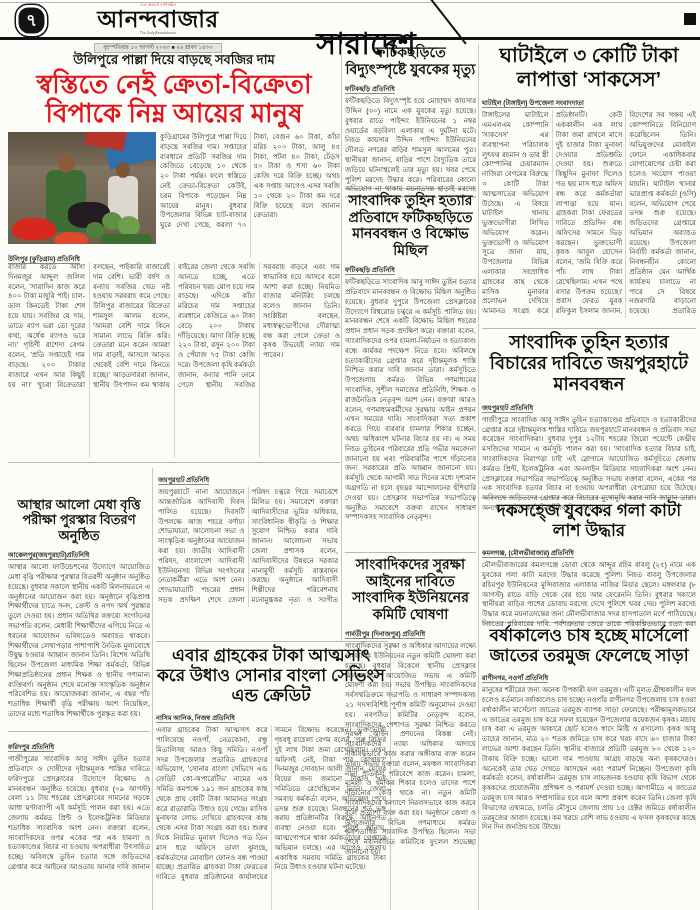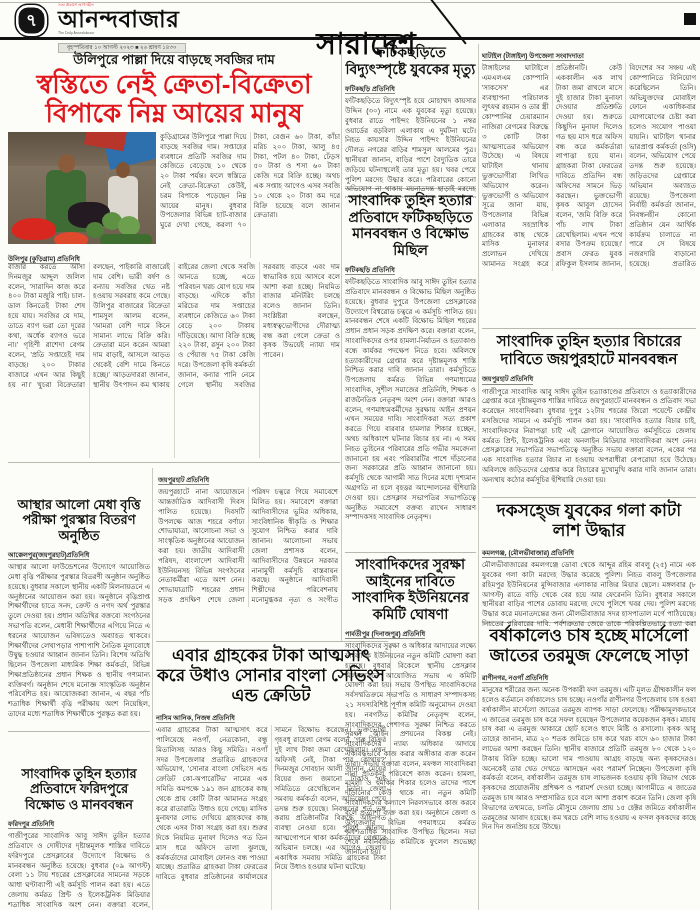--- a/index.html
+++ b/index.html
@@ -4,38 +4,38 @@
 <style>
   html,body{margin:0;padding:0;background:#888;}
   #page{position:relative;width:700px;height:910px;background:#fcfcf8;overflow:hidden;
         font-family:"Liberation Sans",sans-serif;color:#1c1c1c;margin:0 auto;}
   .abs{position:absolute;}
   
   .top-rule{left:0;top:2px;width:700px;height:1px;background:#b9b9b2;}
   .badge{left:16px;top:5px;width:31px;height:31px;background:#141414;border-radius:38% 42% 40% 42%;
          box-shadow:inset 0 0 0 2.5px #fff, 0 0 0 1.5px #141414;display:flex;align-items:center;justify-content:center;}
   .badge span{color:#fff;font-size:17px;font-weight:bold;line-height:1;}
-  .nameplate{left:58px;top:3px;width:200px;}
+  .nameplate{left:58px;top:3px;width:200px;text-align:center;}
   .np-slogan{color:#d01217;font-size:4px;line-height:1;}
   .np-title{font-size:23px;font-weight:800;letter-spacing:.5px;color:#0d0d0d;line-height:1.05;}
   .np-sub{font-size:3.5px;color:#666;line-height:1.2;}
   .np-date{display:inline-block;margin-top:2px;background:#e5e5df;border:1px solid #b3b3aa;
            font-size:5.5px;color:#333;padding:1.5px 8px;line-height:1;}
   .section-title{left:286px;top:20px;width:160px;text-align:center;font-size:30px;font-weight:800;color:#0a0a0a;}
   .diag{left:447px;top:-8px;width:2px;height:58px;background:#111;transform:rotate(-38deg);}
   .corner-sq{left:684px;top:13px;width:12px;height:12px;background:#111;}
   .header-bar{left:0;top:37px;width:700px;height:3px;background:#111;}
   
   .vrule{width:1px;background:#c9c9c0;}
   .hrule{height:1px;background:#b9b9b0;}
   
   .kicker{font-size:13px;font-weight:bold;text-align:center;color:#111;line-height:1.2;}
   .lead-headline{font-size:26px;font-weight:800;color:#e0161c;text-align:center;line-height:1.12;margin-top:2px;}
   .headline{font-weight:800;color:#0d0d0d;text-align:center;line-height:1.18;}
-  .h-20{font-size:20px;} .h-17{font-size:17px;} .h-15{font-size:15px;} .h-13{font-size:13px;margin-top:31px;} .h-12{font-size:14px;}
+  .h-20{font-size:20px;} .h-17{font-size:17px;} .h-15{font-size:18px;} .h-13{font-size:13px;margin-top:31px;} .h-12{font-size:14px;}
   .byline{display:inline-block;font-size:6.5px;font-weight:bold;color:#222;
           border-bottom:1px solid #8a8a82;padding-bottom:1px;margin:3px 0 2px 0;line-height:1.1;}
   .body{font-size:7px;line-height:1.4;text-align:justify;color:#262626;overflow:hidden;}
   .cols2{column-count:2;column-gap:7px;column-rule:1px solid #d6d6cd;}
   .cols3{column-count:3;column-gap:7px;column-rule:1px solid #d6d6cd;}
   .cols4{column-count:4;column-gap:8px;column-rule:1px solid #d6d6cd;}
   
   .photo{width:148px;height:112px;position:relative;overflow:hidden;background:linear-gradient(180deg,#8d7f6c 0%,#7c6e5c 45%,#6d5f4e 100%);}
   .photo .tarp{position:absolute;right:-18px;top:-14px;width:70px;height:44px;background:#2e6fae;transform:rotate(-14deg);}
   .photo .tarp2{position:absolute;right:30px;top:-10px;width:40px;height:26px;background:#b8352c;transform:rotate(10deg);}
@@ -115,21 +115,20 @@
   <div class="abs body cols2" style="left:160px;top:132px;width:180px;height:126px;">কুড়িগ্রামের উলিপুরে পাল্লা দিয়ে বাড়ছে সবজির দাম। সপ্তাহের ব্যবধানে প্রতিটি সবজির দাম কেজিতে বেড়েছে ১০ থেকে ২০ টাকা পর্যন্ত। ফলে স্বস্তিতে নেই ক্রেতা-বিক্রেতা কেউই, চরম বিপাকে পড়েছেন নিম্ন আয়ের মানুষ। বুধবার উপজেলার বিভিন্ন হাট-বাজার ঘুরে দেখা গেছে, করলা ৭০ টাকা, বেগুন ৬০ টাকা, কাঁচা মরিচ ২০০ টাকা, আলু ৪৫ টাকা, পটল ৪০ টাকা, ঢেঁড়স ৫০ টাকা ও শসা ৬০ টাকা কেজি দরে বিক্রি হচ্ছে। অথচ এক সপ্তাহ আগেও এসব সবজি ১০ থেকে ২০ টাকা কম দরে বিক্রি হয়েছে বলে জানান ক্রেতারা।</div>
   <div class="abs body cols4" style="left:8px;top:262px;width:332px;height:196px;">বাজার করতে আসা দিনমজুর আব্দুল জলিল বলেন, 'সারাদিন কাজ করে ৪০০ টাকা মজুরি পাই। চাল-ডাল কিনতেই টাকা শেষ হয়ে যায়। সবজির যে দাম, তাতে ব্যাগ ভরা তো দূরের কথা, অর্ধেক ব্যাগও ভরে না।' গৃহিণী রাশেদা বেগম বলেন, 'প্রতি সপ্তাহেই দাম বাড়ছে। ২০০ টাকার বাজারে এখন আর কিছুই হয় না।' খুচরা বিক্রেতারা বলছেন, পাইকারি বাজারেই দাম বেশি। ভারী বর্ষণ ও বন্যায় সবজির খেত নষ্ট হওয়ায় সরবরাহ কমে গেছে। উলিপুর বাজারের বিক্রেতা শামসুল আলম বলেন, 'আমরা বেশি দামে কিনে সামান্য লাভে বিক্রি করি। ক্রেতারা মনে করেন আমরা দাম বাড়াই, আসলে আড়ত থেকেই বেশি দামে কিনতে হচ্ছে।' আড়তদাররা জানান, স্থানীয় উৎপাদন কম থাকায় বাইরের জেলা থেকে সবজি আনতে হচ্ছে, এতে পরিবহন খরচ যোগ হয়ে দাম বাড়ছে। এদিকে কাঁচা মরিচের দাম সপ্তাহের ব্যবধানে কেজিতে ৬০ টাকা বেড়ে ২০০ টাকায় দাঁড়িয়েছে। আদা বিক্রি হচ্ছে ২২০ টাকা, রসুন ২০০ টাকা ও পেঁয়াজ ৭৫ টাকা কেজি দরে। উপজেলা কৃষি কর্মকর্তা জানান, বন্যার পানি নেমে গেলে স্থানীয় সবজির সরবরাহ বাড়বে এবং দাম স্বাভাবিক হয়ে আসবে বলে আশা করা হচ্ছে। নিয়মিত বাজার মনিটরিং চলছে বলেও জানান তিনি। সংশ্লিষ্টরা বলছেন, মধ্যস্বত্বভোগীদের দৌরাত্ম্য বন্ধ করা গেলে ক্রেতা ও কৃষক উভয়েই ন্যায্য দাম পাবেন।</div>
 
   <div class="abs" style="left:8px;top:466px;width:142px;">
     <div class="headline h-13">আস্থার আলো মেধা বৃত্তি পরীক্ষা পুরস্কার বিতরণ অনুষ্ঠিত</div>
     <div style="text-align:left;"><span class="byline">আক্কেলপুর(জয়পুরহাট)প্রতিনিধি</span></div>
     <div class="body" style="height:198px;">আস্থার আলো ফাউন্ডেশনের উদ্যোগে আয়োজিত মেধা বৃত্তি পরীক্ষার পুরস্কার বিতরণী অনুষ্ঠান অনুষ্ঠিত হয়েছে। বুধবার সকালে স্থানীয় একটি মিলনায়তনে এ অনুষ্ঠানের আয়োজন করা হয়। অনুষ্ঠানে বৃত্তিপ্রাপ্ত শিক্ষার্থীদের হাতে সনদ, ক্রেস্ট ও নগদ অর্থ পুরস্কার তুলে দেওয়া হয়। প্রধান অতিথির বক্তব্যে সংগঠনের সভাপতি বলেন, মেধাবী শিক্ষার্থীদের এগিয়ে নিতে এ ধরনের আয়োজন ভবিষ্যতেও অব্যাহত থাকবে। শিক্ষার্থীদের লেখাপড়ার পাশাপাশি নৈতিক মূল্যবোধে উদ্বুদ্ধ হওয়ার আহ্বান জানান তিনি। বিশেষ অতিথি ছিলেন উপজেলা মাধ্যমিক শিক্ষা কর্মকর্তা, বিভিন্ন শিক্ষাপ্রতিষ্ঠানের প্রধান শিক্ষক ও স্থানীয় গণ্যমান্য ব্যক্তিবর্গ। অনুষ্ঠান শেষে মনোজ্ঞ সাংস্কৃতিক অনুষ্ঠান পরিবেশিত হয়। আয়োজকরা জানান, এ বছর পাঁচ শতাধিক শিক্ষার্থী বৃত্তি পরীক্ষায় অংশ নিয়েছিল, তাদের মধ্যে শতাধিক শিক্ষার্থীকে পুরস্কৃত করা হয়।</div>
   </div>
 
   <div class="abs" style="left:8px;top:735px;width:142px;">
-    <div class="headline h-13">সাংবাদিক তুহিন হত্যার প্রতিবাদে ফরিদপুরে বিক্ষোভ ও মানববন্ধন</div>
     <div style="text-align:left;"><span class="byline">ফরিদপুর প্রতিনিধি</span></div>
     <div class="body" style="height:118px;">গাজীপুরের সাংবাদিক আবু সাঈদ তুহিন হত্যার প্রতিবাদে ও দোষীদের দৃষ্টান্তমূলক শাস্তির দাবিতে ফরিদপুরে প্রেসক্লাবের উদ্যোগে বিক্ষোভ ও মানববন্ধন অনুষ্ঠিত হয়েছে। বুধবার (০৯ আগস্ট) বেলা ১১ টায় শহরের প্রেসক্লাবের সামনের সড়কে আধা ঘণ্টাব্যাপী এই কর্মসূচি পালন করা হয়। এতে জেলায় কর্মরত প্রিন্ট ও ইলেকট্রনিক মিডিয়ার শতাধিক সাংবাদিক অংশ নেন। বক্তারা বলেন, সাংবাদিকদের ওপর একের পর এক হামলা ও হত্যাকাণ্ডের বিচার না হওয়ায় অপরাধীরা উৎসাহিত হচ্ছে। অবিলম্বে তুহিন হত্যার সঙ্গে জড়িতদের গ্রেপ্তার করে আইনের আওতায় আনার দাবি জানান তারা।</div>
   </div>
 
   <div class="abs" style="left:158px;top:468px;width:180px;">
     <div style="text-align:left;"><span class="byline">জয়পুরহাট প্রতিনিধি</span></div>
     <div class="body cols2" style="height:120px;">জয়পুরহাটে নানা আয়োজনে আন্তর্জাতিক আদিবাসী দিবস পালিত হয়েছে। দিবসটি উপলক্ষে আজ শহরে বর্ণাঢ্য শোভাযাত্রা, আলোচনা সভা ও সাংস্কৃতিক অনুষ্ঠানের আয়োজন করা হয়। জাতীয় আদিবাসী পরিষদ, বাংলাদেশ আদিবাসী ইউনিয়নসহ বিভিন্ন সংগঠনের নেতাকর্মীরা এতে অংশ নেন। শোভাযাত্রাটি শহরের প্রধান সড়ক প্রদক্ষিণ শেষে জেলা পরিষদ চত্বরে গিয়ে সমাবেশে মিলিত হয়। সমাবেশে বক্তারা আদিবাসীদের ভূমির অধিকার, সাংবিধানিক স্বীকৃতি ও শিক্ষার সুযোগ নিশ্চিত করার দাবি জানান। আলোচনা সভায় জেলা প্রশাসক বলেন, আদিবাসীদের উন্নয়নে সরকার নানামুখী কর্মসূচি বাস্তবায়ন করছে। অনুষ্ঠানে আদিবাসী শিল্পীদের পরিবেশনায় মনোমুগ্ধকর নৃত্য ও সংগীত পরিবেশিত হয়। এতে আদিবাসীদের মান স্বত্ব ও সংস্কৃতি রক্ষার আহ্বান জানানো হয়।</div>
   </div>
 
   <div class="abs" style="left:156px;top:646px;width:230px;">
@@ -150,20 +149,21 @@
     <div class="body" style="height:300px;">ফটিকছড়িতে সাংবাদিক আবু সাঈদ তুহিন হত্যার প্রতিবাদে মানববন্ধন ও বিক্ষোভ মিছিল অনুষ্ঠিত হয়েছে। বুধবার দুপুরে উপজেলা প্রেসক্লাবের উদ্যোগে বিশ্বরোড চত্বরে এ কর্মসূচি পালিত হয়। মানববন্ধন শেষে একটি বিক্ষোভ মিছিল শহরের প্রধান প্রধান সড়ক প্রদক্ষিণ করে। বক্তারা বলেন, সাংবাদিকদের ওপর হামলা-নির্যাতন ও হত্যাকাণ্ড বন্ধে কার্যকর পদক্ষেপ নিতে হবে। অবিলম্বে হত্যাকারীদের গ্রেপ্তার করে দৃষ্টান্তমূলক শাস্তি নিশ্চিত করার দাবি জানান তারা। কর্মসূচিতে উপজেলায় কর্মরত বিভিন্ন গণমাধ্যমের সাংবাদিক, সুশীল সমাজের প্রতিনিধি, শিক্ষক ও রাজনৈতিক নেতৃবৃন্দ অংশ নেন। বক্তারা আরও বলেন, গণমাধ্যমকর্মীদের সুরক্ষায় আইন প্রণয়ন এখন সময়ের দাবি। সাংবাদিকরা সত্য প্রকাশ করতে গিয়ে বারবার হামলার শিকার হচ্ছেন, অথচ অধিকাংশ ঘটনার বিচার হয় না। এ সময় নিহত তুহিনের পরিবারের প্রতি গভীর সমবেদনা জানানো হয় এবং পরিবারটির পাশে দাঁড়ানোর জন্য সরকারের প্রতি আহ্বান জানানো হয়। কর্মসূচি থেকে আগামী সাত দিনের মধ্যে দৃশ্যমান অগ্রগতি না হলে বৃহত্তর আন্দোলনের হুঁশিয়ারি দেওয়া হয়। প্রেসক্লাব সভাপতির সভাপতিত্বে অনুষ্ঠিত সমাবেশে বক্তব্য রাখেন সাধারণ সম্পাদকসহ সাংবাদিক নেতৃবৃন্দ।</div>
   </div>
 
   <div class="abs" style="left:345px;top:556px;width:131px;">
     <div class="headline h-12">সাংবাদিকদের সুরক্ষা আইনের দাবিতে সাংবাদিক ইউনিয়নের কমিটি ঘোষণা</div>
     <div style="text-align:left;"><span class="byline">পার্বতীপুর (দিনাজপুর) প্রতিনিধি</span></div>
     <div class="body" style="height:288px;">সাংবাদিকদের সুরক্ষা ও অধিকার আদায়ের লক্ষ্যে সাংবাদিক ইউনিয়নের নতুন কমিটি ঘোষণা করা হয়েছে। বুধবার বিকেলে স্থানীয় প্রেসক্লাব মিলনায়তনে আয়োজিত সভায় এ কমিটি ঘোষণা করা হয়। সভায় উপস্থিত সাংবাদিকদের সর্বসম্মতিক্রমে সভাপতি ও সাধারণ সম্পাদকসহ ২১ সদস্যবিশিষ্ট পূর্ণাঙ্গ কমিটি অনুমোদন দেওয়া হয়। নবগঠিত কমিটির নেতৃবৃন্দ বলেন, সাংবাদিকদের পেশাগত সুরক্ষা নিশ্চিত করতে সুরক্ষা আইন প্রণয়নের বিকল্প নেই। সাংবাদিকদের ন্যায্য অধিকার আদায়ে ঐক্যবদ্ধভাবে কাজ করার অঙ্গীকার ব্যক্ত করেন তারা। সভায় বক্তারা বলেন, মফস্বল সাংবাদিকরা নানা প্রতিকূল পরিবেশে কাজ করেন। হামলা, মামলা ও হুমকির শিকার হলেও তাদের পাশে দাঁড়ানোর কেউ থাকে না। নতুন কমিটি সাংবাদিকদের কল্যাণে নিরলসভাবে কাজ করবে বলে প্রত্যাশা ব্যক্ত করা হয়। অনুষ্ঠানে জেলা ও উপজেলার বিভিন্ন গণমাধ্যমে কর্মরত অর্ধশতাধিক সাংবাদিক উপস্থিত ছিলেন। সভা শেষে নবনির্বাচিত কমিটিকে ফুলেল শুভেচ্ছা জানানো হয়।</div>
   </div>
 
   <div class="abs" style="left:482px;top:44px;width:214px;">
+    <div class="headline h-20">ঘাটাইলে ৩ কোটি টাকা লাপাত্তা ‘সাকসেস’</div>
     <div style="text-align:left;"><span class="byline">ঘাটাইল (টাঙ্গাইল) উপজেলা সংবাদদাতা</span></div>
     <div class="body cols3" style="height:208px;">টাঙ্গাইলের ঘাটাইলে এমএলএম কোম্পানি 'সাকসেস' এর ব্যবস্থাপনা পরিচালক লুৎফর রহমান ও তার স্ত্রী কোম্পানির চেয়ারম্যান নাজিরা বেগমের বিরুদ্ধে ৩ কোটি টাকা আত্মসাতের অভিযোগ উঠেছে। এ বিষয়ে ঘাটাইল থানায় ভুক্তভোগীরা লিখিত অভিযোগ করেন। ভুক্তভোগী ও অভিযোগ সূত্রে জানা যায়, উপজেলার বিভিন্ন এলাকার সহস্রাধিক গ্রাহকের কাছ থেকে মাসিক মুনাফার প্রলোভন দেখিয়ে আমানত সংগ্রহ করে প্রতিষ্ঠানটি। কেউ এককালীন এক লাখ টাকা জমা রাখলে মাসে দুই হাজার টাকা মুনাফা দেওয়ার প্রতিশ্রুতি দেওয়া হয়। শুরুতে কিছুদিন মুনাফা দিলেও গত ছয় মাস ধরে অফিস বন্ধ করে কর্মকর্তারা লাপাত্তা হয়ে যান। গ্রাহকরা টাকা ফেরতের দাবিতে প্রতিদিন বন্ধ অফিসের সামনে ভিড় করছেন। ভুক্তভোগী কৃষক আবুল হোসেন বলেন, 'জমি বিক্রি করে পাঁচ লাখ টাকা রেখেছিলাম। এখন পথে বসার উপক্রম হয়েছে।' প্রবাস ফেরত যুবক রফিকুল ইসলাম জানান, বিদেশের সব সঞ্চয় এই কোম্পানিতে বিনিয়োগ করেছিলেন তিনি। অভিযুক্তদের মোবাইল ফোনে একাধিকবার যোগাযোগের চেষ্টা করা হলেও সংযোগ পাওয়া যায়নি। ঘাটাইল থানার ভারপ্রাপ্ত কর্মকর্তা (ওসি) বলেন, অভিযোগ পেয়ে তদন্ত শুরু হয়েছে। জড়িতদের গ্রেপ্তারে অভিযান অব্যাহত রয়েছে। উপজেলা নির্বাহী কর্মকর্তা জানান, নিবন্ধনহীন কোনো প্রতিষ্ঠান যেন আর্থিক কার্যক্রম চালাতে না পারে সে বিষয়ে নজরদারি বাড়ানো হয়েছে। প্রতারিত গ্রাহকরা দ্রুত টাকা উদ্ধারে প্রশাসনের হস্তক্ষেপ কামনা করেছেন।</div>
   </div>
 
   <div class="abs" style="left:482px;top:332px;width:214px;">
     <div class="headline h-15">সাংবাদিক তুহিন হত্যার বিচারের দাবিতে জয়পুরহাটে মানববন্ধন</div>
     <div style="text-align:left;"><span class="byline">জয়পুরহাট প্রতিনিধি</span></div>
     <div class="body" style="height:110px;">গাজীপুরে সাংবাদিক আবু সাঈদ তুহিন হত্যাকাণ্ডের প্রতিবাদে ও হত্যাকারীদের গ্রেপ্তার করে দৃষ্টান্তমূলক শাস্তির দাবিতে জয়পুরহাটে মানববন্ধন ও প্রতিবাদ সভা করেছেন সাংবাদিকরা। বুধবার দুপুর ১২টায় শহরের জিরো পয়েন্টে কেন্দ্রীয় মসজিদের সামনে এ কর্মসূচি পালন করা হয়। 'সাংবাদিক হত্যার বিচার চাই, সাংবাদিকদের নিরাপত্তা চাই' এই স্লোগানে আয়োজিত কর্মসূচিতে জেলায় কর্মরত প্রিন্ট, ইলেকট্রনিক এবং অনলাইন মিডিয়ার সাংবাদিকরা অংশ নেন। প্রেসক্লাবের সভাপতির সভাপতিত্বে অনুষ্ঠিত সভায় বক্তারা বলেন, একের পর এক সাংবাদিক হত্যার বিচার না হওয়ায় অপরাধীরা বেপরোয়া হয়ে উঠেছে। অবিলম্বে জড়িতদের গ্রেপ্তার করে বিচারের মুখোমুখি করার দাবি জানান তারা। অন্যথায় কঠোর কর্মসূচির হুঁশিয়ারি দেওয়া হয়।</div>
   </div>
 

